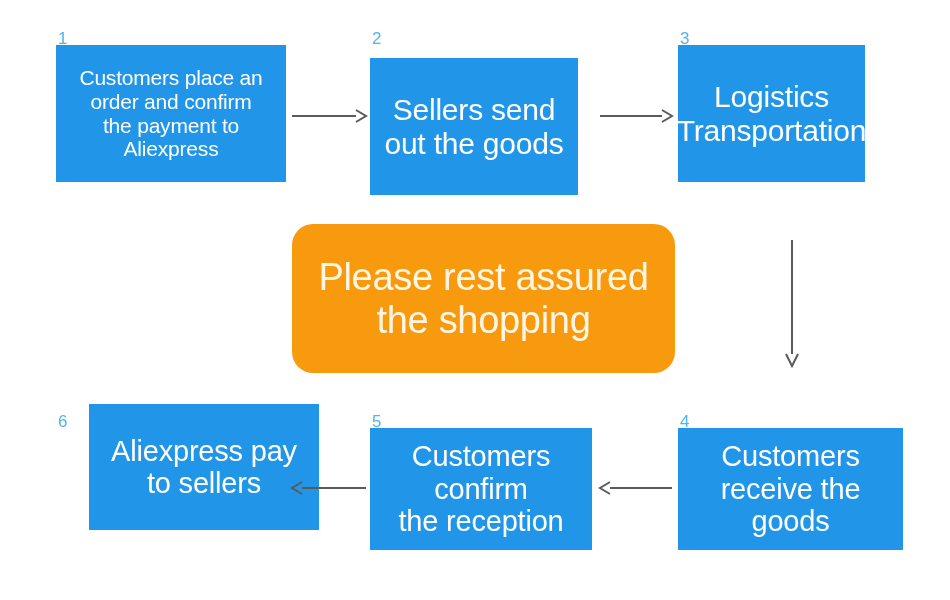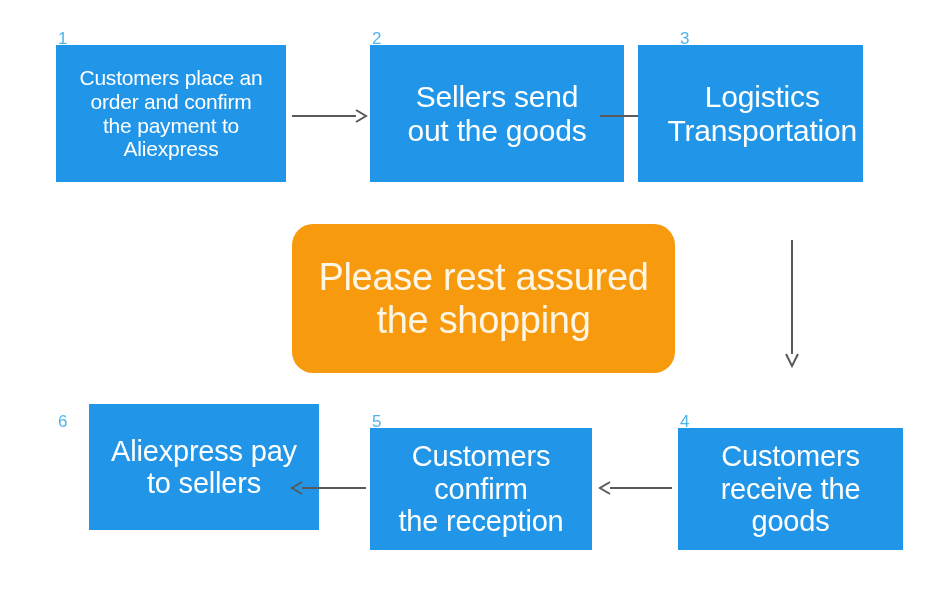--- a/index.html
+++ b/index.html
@@ -38,22 +38,22 @@
     color: #ffffff;
     line-height: 1.12;
     padding: 0 6px;
     white-space: pre-line;
     font-weight: 400;
     letter-spacing: -0.2px;
   }
 
   
   #step-1 { left: 56px;  top: 45px;  width: 230px; height: 137px; }
-  #step-2 { left: 370px; top: 45px;  width: 254px; height: 137px; }
-  #step-3 { left: 638px; top: 45px;  width: 225px; height: 137px; justify-content: flex-end; }
+  #step-2 { left: 370px; top: 58px;  width: 208px; height: 137px; }
+  #step-3 { left: 678px; top: 45px;  width: 187px; height: 137px; }
   #step-4 { left: 678px; top: 428px; width: 225px; height: 122px; }
   #step-5 { left: 370px; top: 428px; width: 222px; height: 122px; }
   #step-6 { left: 56px;  top: 404px; width: 230px; height: 126px; margin-left: 33px; }
 
   #step-1 .step-text { font-size: 21px; }
   #step-2 .step-text { font-size: 30px; }
   #step-3 .step-text { font-size: 30px; }
   #step-4 .step-text { font-size: 29px; }
   #step-5 .step-text { font-size: 29px; }
   #step-6 .step-text { font-size: 29px; }

